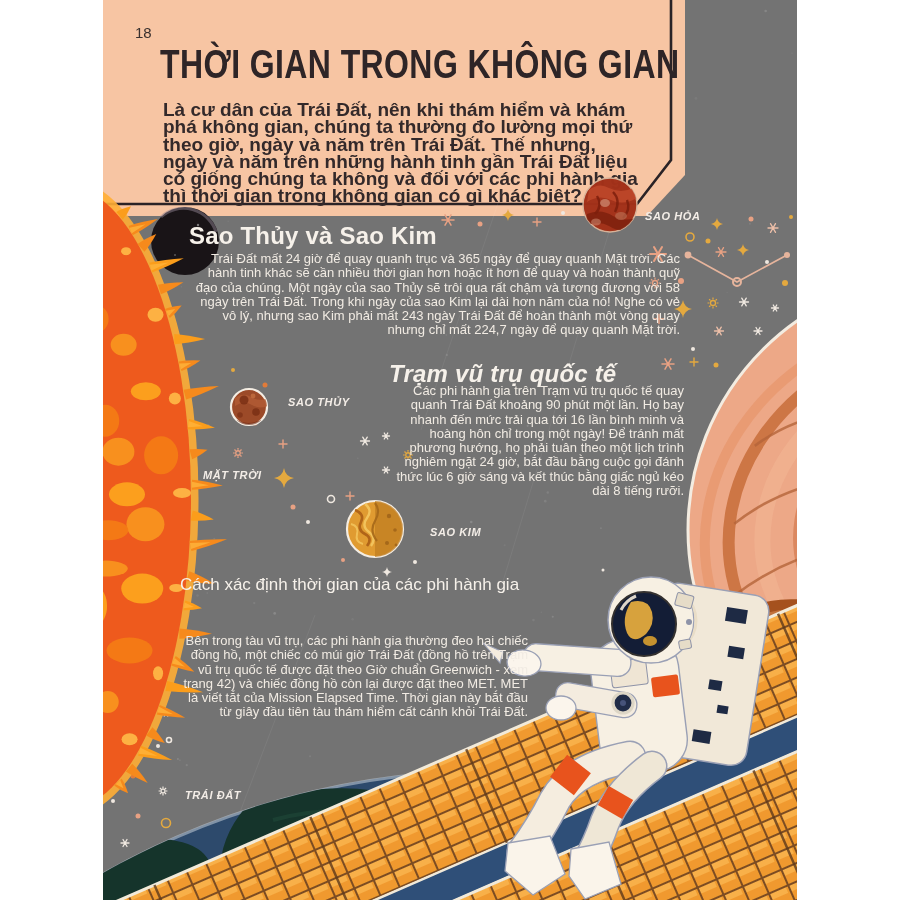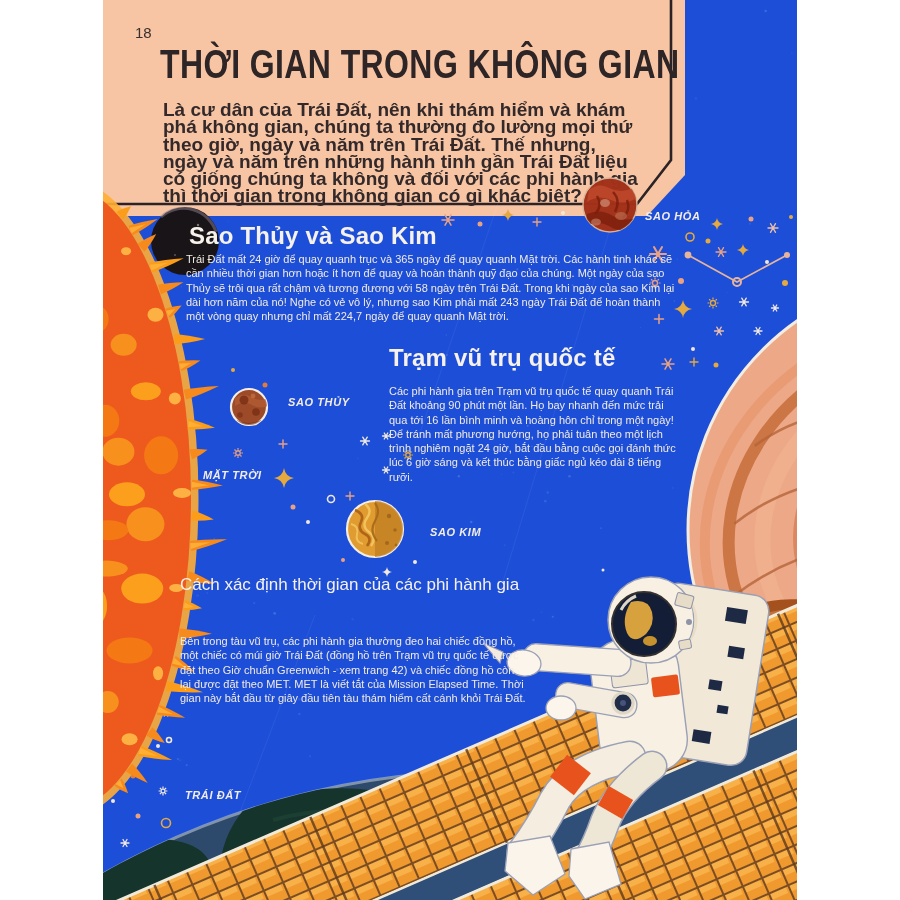--- a/index.html
+++ b/index.html
@@ -1,31 +1,31 @@
 <!DOCTYPE html>
 <html><head>
 <meta charset="utf-8">
 <style>
   html,body{margin:0;padding:0;}
   body{width:900px;height:900px;background:#ffffff;position:relative;overflow:hidden;
        font-family:"Liberation Sans",sans-serif;}
-  .page{position:absolute;left:103px;top:0;width:694px;height:900px;background:#1d4ed8;overflow:hidden;}
+  .page{position:absolute;left:103px;top:0;width:694px;height:900px;background:#737373;overflow:hidden;}
   .header-panel{position:absolute;left:0;top:0;width:582px;height:216px;background:#f7c5a3;
        clip-path:polygon(0 0,100% 0,100% 81%,calc(100% - 38px) 100%,0 100%);z-index:1;}
   .frame-svg{position:absolute;left:0;top:0;}
   .page-num{position:absolute;left:32px;top:24px;font-size:15px;color:#39302e;}
   .title{position:absolute;left:57px;top:42px;font-size:40px;font-weight:bold;color:#2e2527;
        transform:scaleX(0.8);transform-origin:0 0;white-space:nowrap;letter-spacing:.5px;}
   .intro{position:absolute;left:60px;top:101px;width:482px;font-size:19px;line-height:17.3px;
        font-weight:600;color:#33292a;}
   .illus{position:absolute;left:0;top:0;z-index:2;}
   .txt{position:absolute;z-index:3;color:#f1ebe3;}
   .h{font-weight:bold;font-size:24px;color:#f6f1ea;letter-spacing:.2px;}
   .h2{font-weight:normal;font-size:17px;line-height:25px;color:#f6f1ea;}
-  .b{font-size:11px;line-height:14.3px;font-weight:500;}
+  .b{font-size:13px;line-height:14.3px;font-weight:500;text-align:right;}
   .plabel{position:absolute;z-index:3;font-style:italic;font-weight:bold;font-size:11px;
        letter-spacing:.6px;color:#f3ede7;white-space:nowrap;}
 </style>
 </head>
 <body>
 
 <div class="page">
 
   <div class="header-panel">
     <svg class="frame-svg" width="582" height="216">
@@ -446,21 +446,21 @@
       <path d="M518 610 A 30 30 0 0 1 533 596" stroke="#f4ead9" stroke-width="3" fill="none" opacity="0.9"></path>
       <rect x="573" y="594" width="17" height="13" rx="2" fill="#e6dcc8" stroke="#8e93a8" stroke-width="1" transform="rotate(15 581 600)"></rect>
       <rect x="576" y="640" width="12" height="9" rx="2" fill="#e6dcc8" stroke="#8e93a8" stroke-width="1" transform="rotate(-10 582 644)"></rect>
       <circle cx="586" cy="622" r="3" fill="#8e93a8"></circle>
     </g>
   </svg>
 
   <div class="txt h" style="left:86px;top:222px;">Sao Thủy và Sao Kim</div>
   <div class="txt b" style="left:83px;top:252px;width:494px;">Trái Đất mất 24 giờ để quay quanh trục và 365 ngày để quay quanh Mặt trời. Các hành tinh khác sẽ cần nhiều thời gian hơn hoặc ít hơn để quay và hoàn thành quỹ đạo của chúng. Một ngày của sao Thủy sẽ trôi qua rất chậm và tương đương với 58 ngày trên Trái Đất. Trong khi ngày của sao Kim lại dài hơn năm của nó! Nghe có vẻ vô lý, nhưng sao Kim phải mất 243 ngày Trái Đất để hoàn thành một vòng quay nhưng chỉ mất 224,7 ngày để quay quanh Mặt trời.</div>
 
-  <div class="txt h" style="left:286px;top:344px;">Trạm vũ trụ quốc tế</div>
+  <div class="txt h" style="left:286px;top:360px;font-style:italic;">Trạm vũ trụ quốc tế</div>
   <div class="txt b" style="left:286px;top:384px;width:295px;">Các phi hành gia trên Trạm vũ trụ quốc tế quay quanh Trái Đất khoảng 90 phút một lần. Họ bay nhanh đến mức trải qua tới 16 lần bình minh và hoàng hôn chỉ trong một ngày! Để tránh mất phương hướng, họ phải tuân theo một lịch trình nghiêm ngặt 24 giờ, bắt đầu bằng cuộc gọi đánh thức lúc 6 giờ sáng và kết thúc bằng giấc ngủ kéo dài 8 tiếng rưỡi.</div>
 
   <div class="txt h2" style="left:77px;top:572px;width:385px;">Cách xác định thời gian của các phi hành gia</div>
   <div class="txt b" style="left:77px;top:634px;width:348px;">Bên trong tàu vũ trụ, các phi hành gia thường đeo hai chiếc đồng hồ, một chiếc có múi giờ Trái Đất (đồng hồ trên Trạm vũ trụ quốc tế được đặt theo Giờ chuẩn Greenwich - xem trang 42) và chiếc đồng hồ còn lại được đặt theo MET. MET là viết tắt của Mission Elapsed Time. Thời gian này bắt đầu từ giây đầu tiên tàu thám hiểm cất cánh khỏi Trái Đất.</div>
 
   <div class="plabel" style="left:542px;top:210px;">SAO HỎA</div>
   <div class="plabel" style="left:185px;top:396px;">SAO THỦY</div>
   <div class="plabel" style="left:100px;top:469px;">MẶT TRỜI</div>
   <div class="plabel" style="left:327px;top:526px;">SAO KIM</div>
   <div class="plabel" style="left:82px;top:789px;">TRÁI ĐẤT</div>

